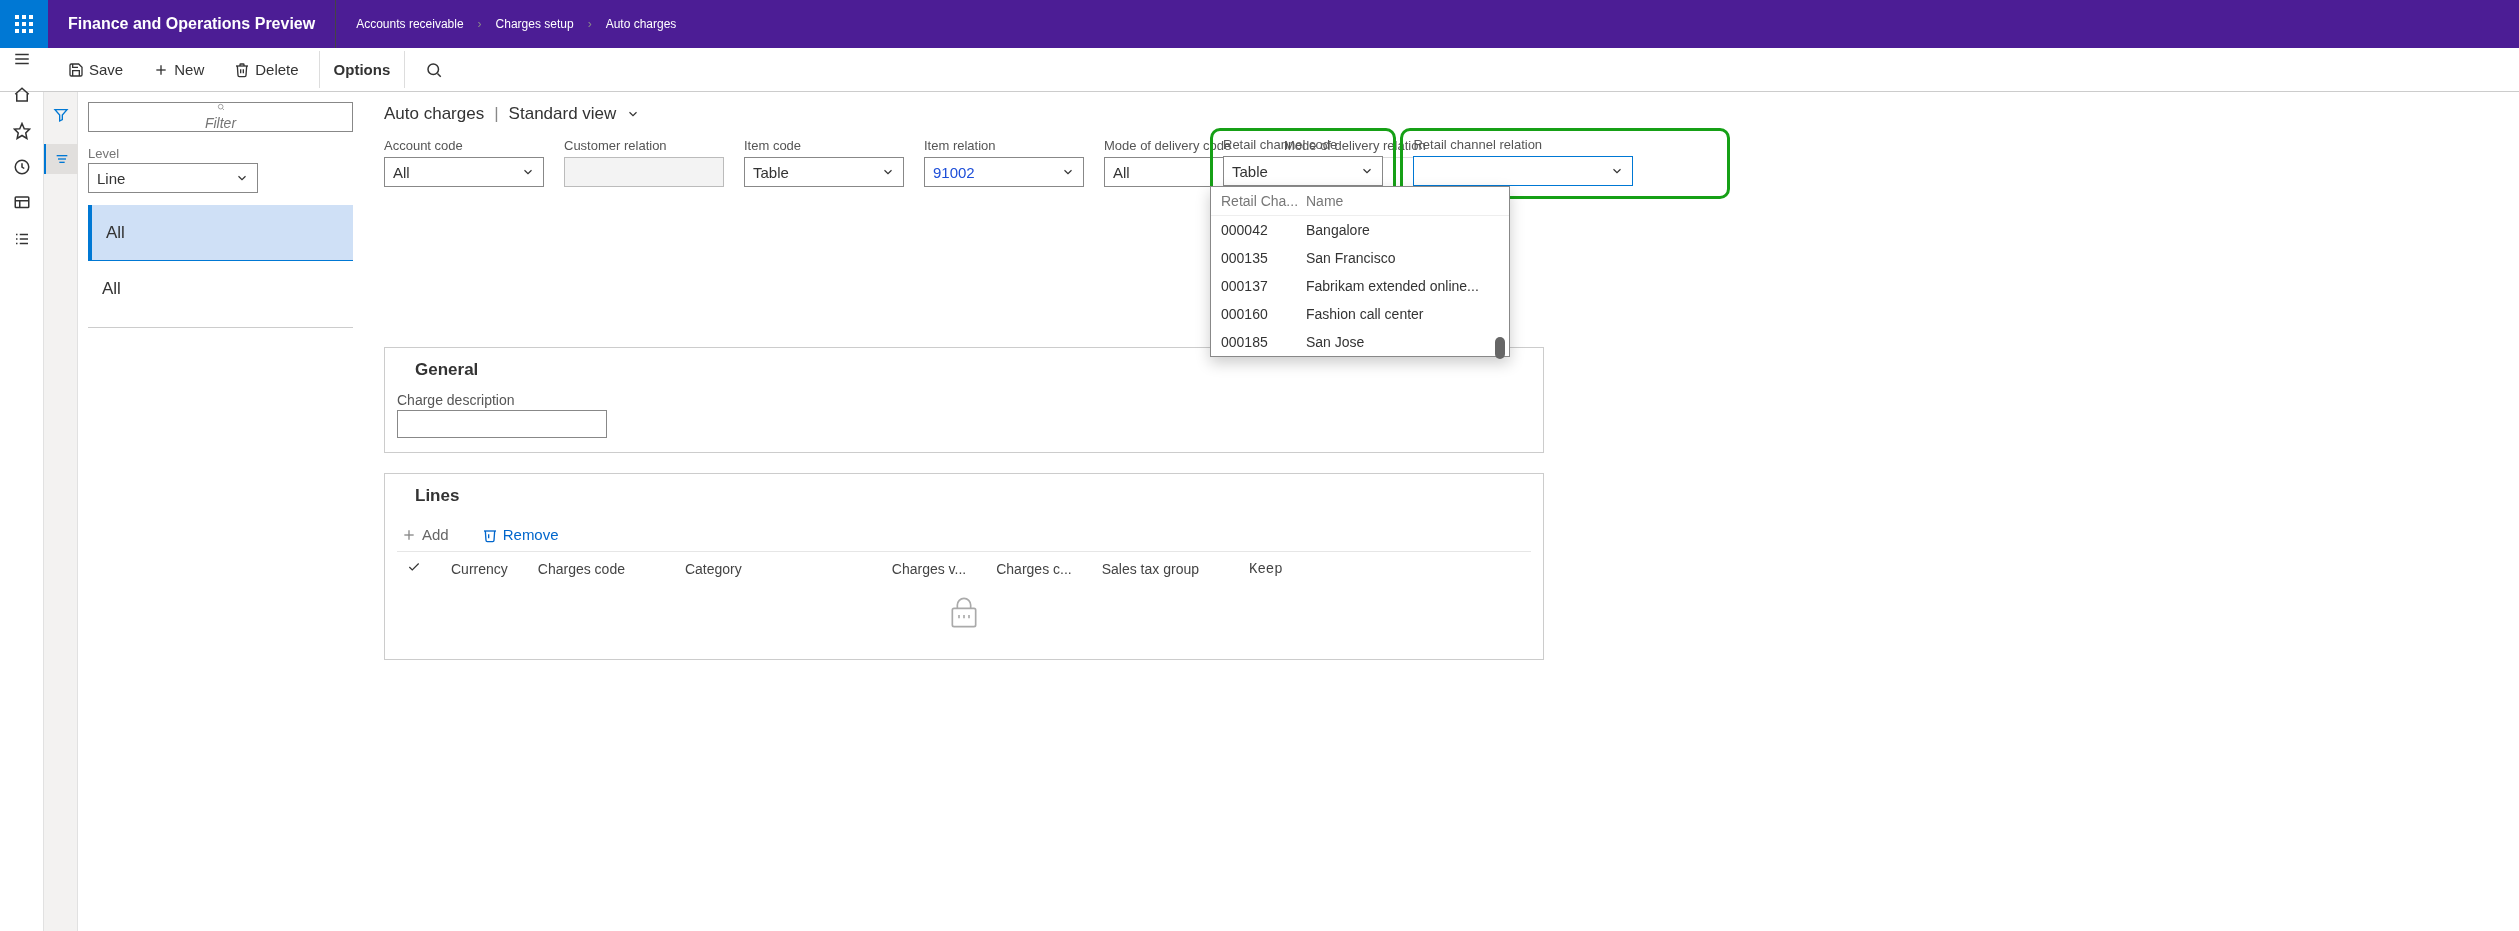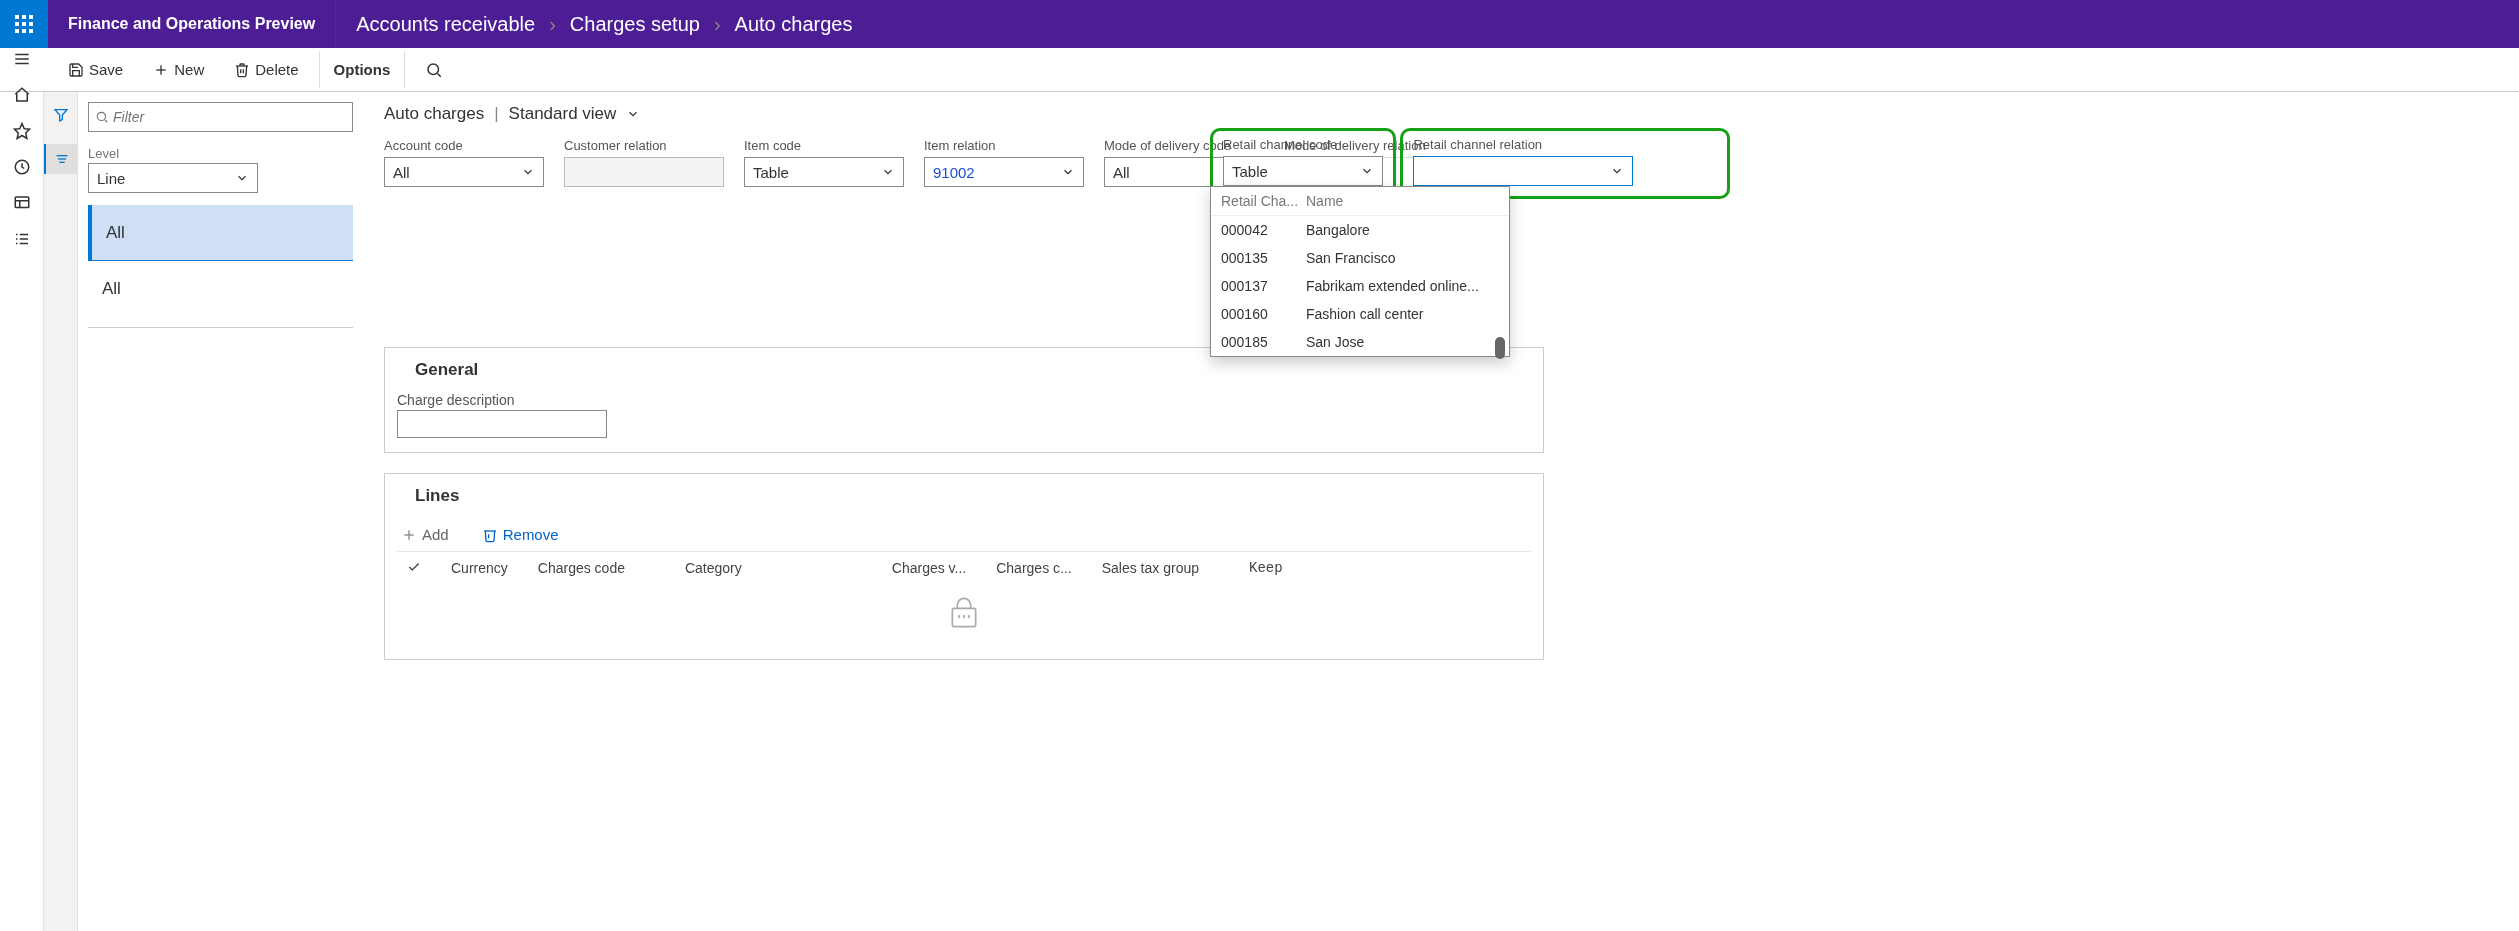--- a/index.html
+++ b/index.html
@@ -3,38 +3,38 @@
 <meta charset="utf-8">
 <style>
   * { box-sizing: border-box; margin: 0; padding: 0; font-family: "Segoe UI", Tahoma, sans-serif; }
   html, body { height: 100%; background:#fff; color:#333; }
   
   .topbar { height:48px; background:#4c1d95; display:flex; align-items:center; color:#fff; font-size:16px; }
   .waffle { width:48px; height:48px; background:#0078d4; display:flex; align-items:center; justify-content:center; }
   .waffle-grid { display:grid; grid-template-columns:repeat(3,4px); grid-template-rows:repeat(3,4px); gap:3px; }
   .waffle-grid div { background:#fff; width:4px; height:4px; }
   .app-title { padding:0 20px; font-weight:600; border-right:1px solid #444; height:48px; display:flex; align-items:center;}
-  .breadcrumb { padding:0 20px; display:flex; align-items:center; gap:14px; font-size:20px;}
+  .breadcrumb { padding:0 20px; display:flex; align-items:center; gap:14px; font-size:12px;}
   .breadcrumb .sep { color:#888; }
   
   .actionbar { height:44px; display:flex; align-items:center; border-bottom:1px solid #ccc; padding-left:44px; gap:10px;}
   .action { display:flex; align-items:center; gap:5px; padding:6px 10px; font-size:15px; color:#333; cursor:pointer;}
   .action svg { width:16px; height:16px; }
   .action.options { font-weight:700;text-align:center; }
   .action.search svg { width:18px; height:18px; }
   
   .main { display:flex; height:calc(100% - 92px); }
   .iconrail { width:44px; border-right:1px solid #e1e1e1; display:flex; flex-direction:column; align-items:center; padding-top:10px; gap:18px;}
   .iconrail svg { width:18px; height:18px; stroke:#333; fill:none; }
   .subrail { width:34px; background:#f3f2f1; border-right:1px solid #e1e1e1; display:flex; flex-direction:column; align-items:center; padding-top:8px; gap:14px;}
   .subrail .btn { width:34px; height:30px; display:flex; align-items:center; justify-content:center;}
   .subrail .btn.active { background:#e1dfdd; border-left:2px solid #0078d4;}
   .subrail svg { width:16px; height:16px; stroke:#0078d4; fill:none;}
   .sidebar { width:286px; padding:10px 10px 0 10px; border-right:1px solid transparent;}
-  .filterbox { width:100%; height:30px; border:1px solid #888; position:relative; display:flex; align-items:center; padding:0 6px; gap:4px; color:#767676; font-style:italic; font-size:14px;}
+  .filterbox { width:100%; height:30px; border:1px solid #888; position:relative; display:flex; align-items:center; padding:0 6px; gap:4px; color:#767676; font-style:italic; font-size:14px;flex-direction:column;}
   .filterbox svg { width:14px; height:14px; stroke:#767676; fill:none;}
   .label { font-size:13px; color:#767676; margin-top:14px; margin-bottom:2px;}
   .select { width:170px; height:30px; border:1px solid #888; display:flex; align-items:center; justify-content:space-between; padding:0 8px; font-size:15px; background:#fff;}
   .select.small { width:160px; }
   .select .chev { width:14px; height:14px; }
   .list { margin-top:12px; }
   .list-item { height:56px; display:flex; align-items:center; padding-left:14px; font-size:17px;}
   .list-item.selected { background:#cfe0f6; border-left:4px solid #0078d4; border-bottom:1px solid #0078d4;}
   .list-divider { height:1px; background:#ccc; margin-top:10px;}
   .content { flex:1; padding:12px 0 0 20px; overflow:auto; position:relative;}
@@ -49,21 +49,21 @@
   .link-val { color:#1d4ed8;}
   .highlight-box { border:3px solid #16a016; border-radius:10px; padding:6px 10px 10px 10px; display:inline-block;}
   .section { border:1px solid #ccc; margin-top:20px; width:1160px; max-width:97%;}
   .section-head { padding:12px 30px; font-size:17px; font-weight:600;}
   .section-body { padding:0 12px 14px 12px;}
   .plain-label { font-size:14px; color:#555; margin-bottom:2px;}
   .plain-input { width:210px; height:28px; border:1px solid #888; background:#fff;}
   .lines-toolbar { display:flex; align-items:center; gap:33px; padding:8px 4px;}
   .tool { display:flex; align-items:center; gap:5px; font-size:15px; color:#666;}
   .tool.blue { color:#0066cc;}
-  .grid-head { display:flex; align-items:flex-start; gap:30px; padding:8px 10px; font-size:14px; color:#444; border-top:1px solid #e6e6e6;}
+  .grid-head { display:flex; align-items:center; gap:30px; padding:8px 10px; font-size:14px; color:#444; border-top:1px solid #e6e6e6;}
   .grid-head .col { white-space:nowrap; }
   .grid-head .check svg { width:14px; height:14px; stroke:#333; fill:none;}
   .empty-art { height:60px; display:flex; justify-content:center; align-items:center;}
   .empty-art svg { width:40px; height:40px; stroke:#aaa; fill:none;}
   
   .flyout { position:absolute; background:#fff; border:1px solid #888; box-shadow:0 6px 14px rgba(0,0,0,0.2); font-size:14px;}
   .flyout-head { display:flex; padding:6px 10px; color:#777; border-bottom:1px solid #eee;}
   .flyout-row { display:flex; padding:6px 10px; cursor:pointer;}
   .flyout .c1 { width:85px; overflow:hidden; text-overflow:ellipsis; }
   .flyout .c2 { flex:1; overflow:hidden; text-overflow:ellipsis; white-space:nowrap;}

